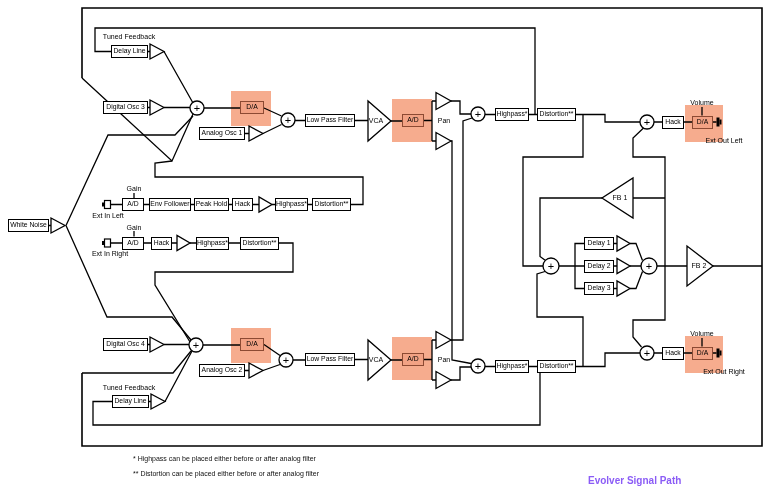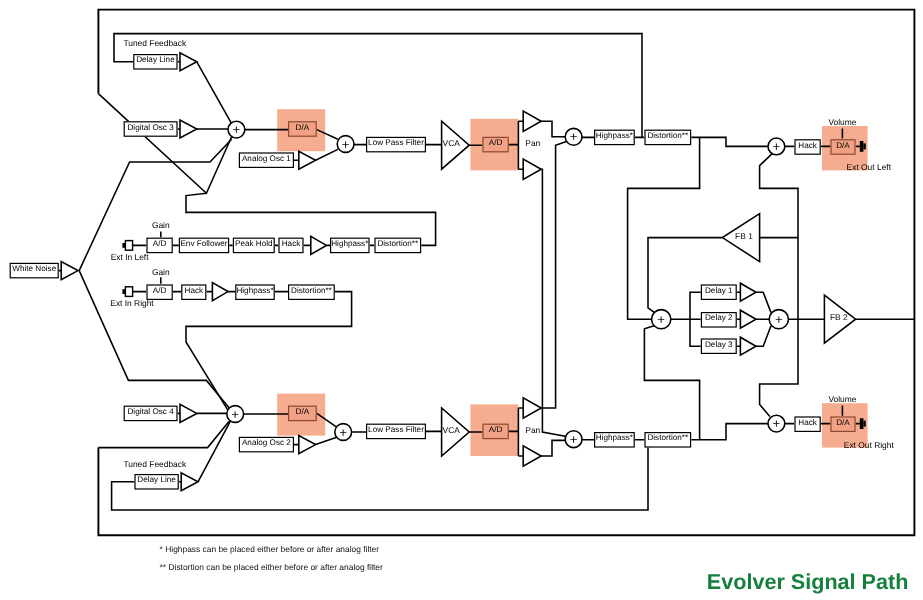--- a/index.html
+++ b/index.html
@@ -5,21 +5,21 @@
   html,body{margin:0;padding:0;background:#fff;}
   #stage{position:relative;width:769px;height:500px;background:var(--background,#fff);overflow:hidden;
          font-family:"Liberation Sans",sans-serif;}
   #stage svg{position:absolute;left:0;top:0;}
   .hlbg{position:absolute;background:var(--highlight-fill,#f6ac8e);}
   .box{position:absolute;background:#fff;border:1.3px solid #000;box-sizing:border-box;
        display:flex;align-items:center;justify-content:center;
        font-size:6.8px;line-height:1;white-space:nowrap;color:#000;}
   .box.hl{background:var(--highlight-box-fill,#f2a284);border-color:var(--highlight-box-stroke,#8c4a33);}
   .lbl{position:absolute;font-size:7px;line-height:1;text-align:center;white-space:nowrap;color:#000;}
-  .title{position:absolute;font-size:18px;font-weight:bold;text-align:center;color:#15803d;}
+  .title{position:absolute;font-size:10px;font-weight:bold;color:#8b5cf6;}
   .footnote{position:absolute;font-size:7px;color:#111;white-space:nowrap;}
   .wire{fill:none;stroke:#000;stroke-width:1.3;}
   .border{fill:none;stroke:#000;stroke-width:1.6;}
   .tri{fill:#fff;stroke:#000;stroke-width:1.3;}
   .sum{fill:#fff;stroke:#000;stroke-width:1.3;}
   .sumtxt{font-family:"Liberation Sans",sans-serif;font-size:11px;text-anchor:middle;fill:#000;}
   .jack{fill:#fff;stroke:#000;stroke-width:1.2;}
   .jackfill{fill:#000;stroke:none;}
 </style>
 </head>

